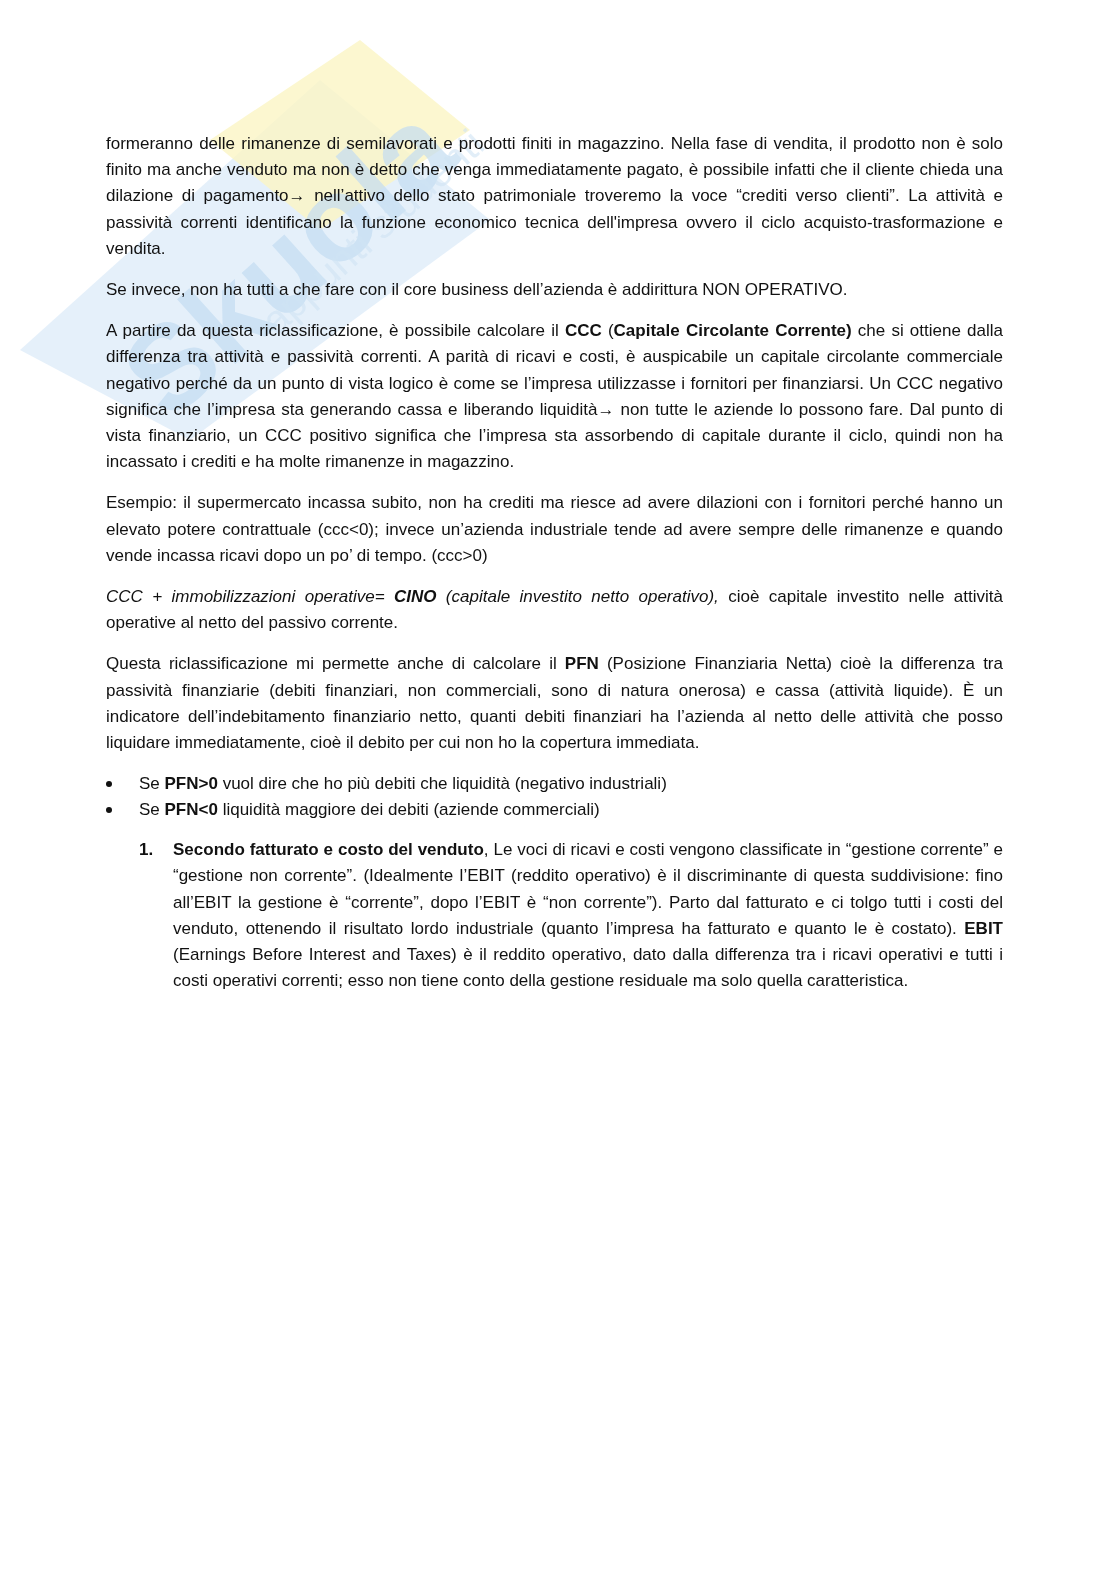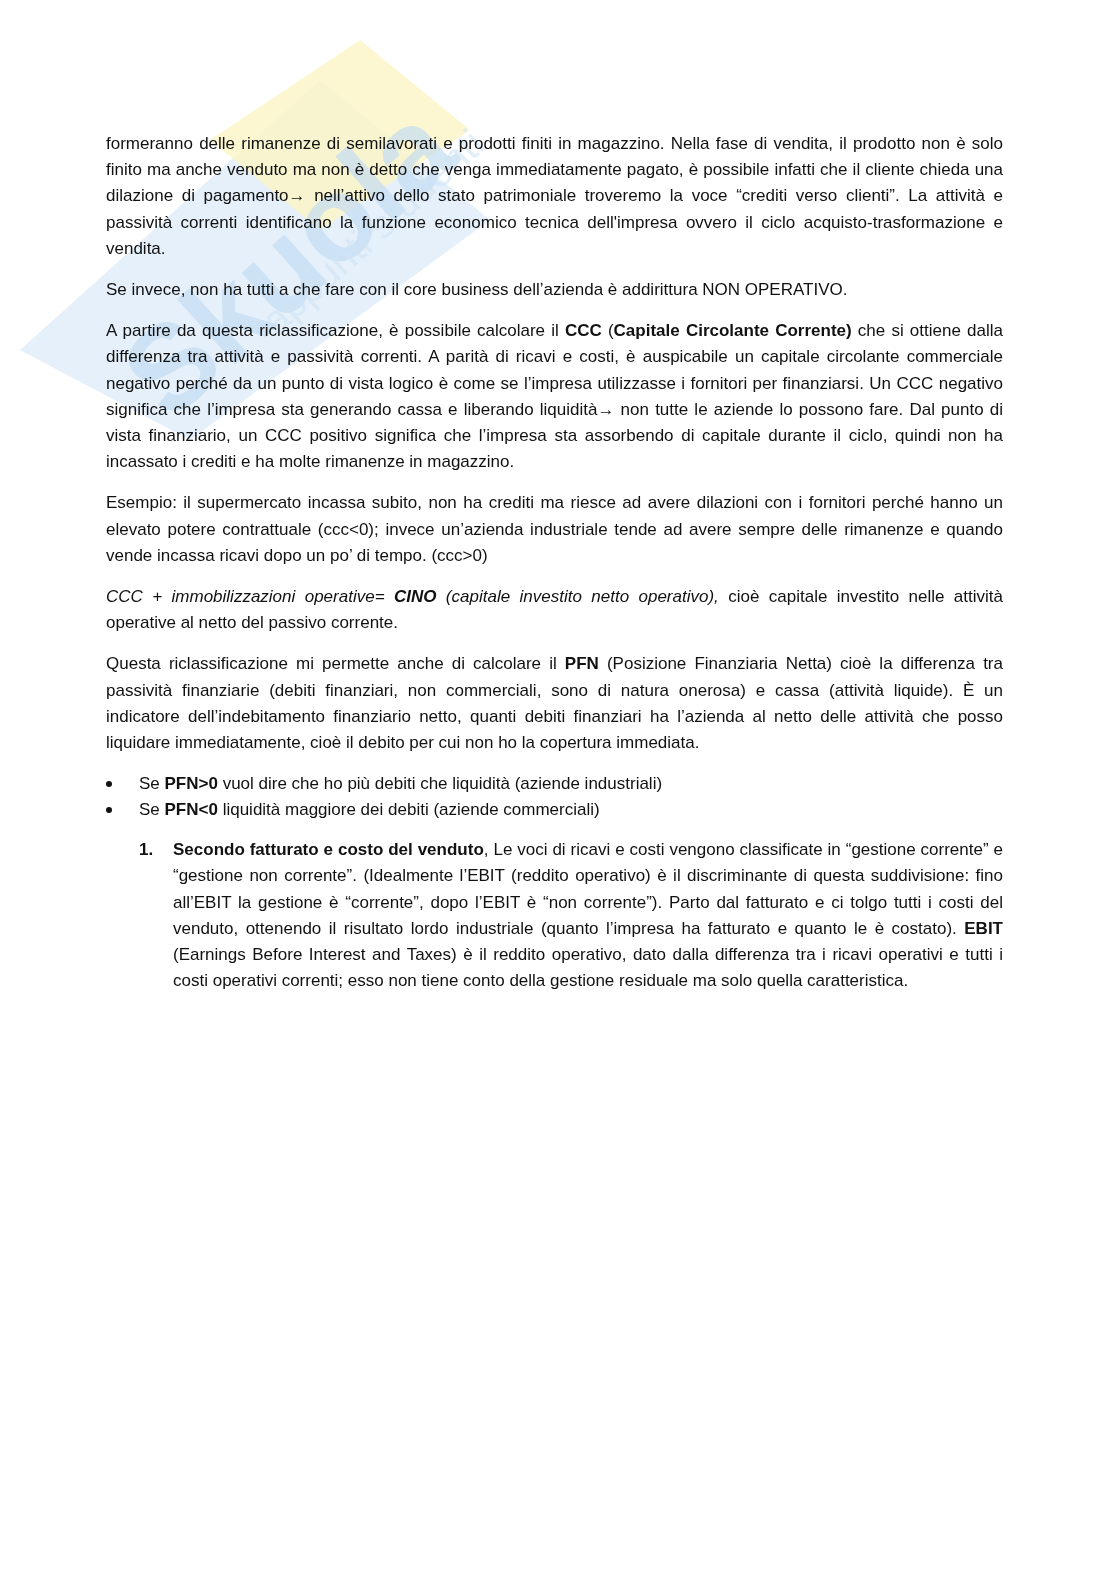--- a/index.html
+++ b/index.html
@@ -39,19 +39,19 @@
 </svg>
 
 <div class="page">
   <p>formeranno delle rimanenze di semilavorati e prodotti finiti in magazzino. Nella fase di vendita, il prodotto non è solo finito ma anche venduto ma non è detto che venga immediatamente pagato, è possibile infatti che il cliente chieda una dilazione di pagamento→ nell’attivo dello stato patrimoniale troveremo la voce “crediti verso clienti”. La attività e passività correnti identificano la funzione economico tecnica dell'impresa ovvero il ciclo acquisto-trasformazione e vendita.</p>
   <p>Se invece, non ha tutti a che fare con il core business dell’azienda è addirittura NON OPERATIVO.</p>
   <p><span>A partire da questa riclassificazione, è possibile calcolare il </span><span class="b">CCC</span><span> (</span><span class="b">Capitale Circolante Corrente)</span><span> che si ottiene dalla differenza tra attività e passività correnti. A parità di ricavi e costi, è auspicabile un capitale circolante commerciale negativo perché da un punto di vista logico è come se l’impresa utilizzasse i fornitori per finanziarsi. Un CCC negativo significa che l’impresa sta generando cassa e liberando liquidità→ non tutte le aziende lo possono fare. Dal punto di vista finanziario, un CCC positivo significa che l’impresa sta assorbendo di capitale durante il ciclo, quindi non ha incassato i crediti e ha molte rimanenze in magazzino.</span></p>
   <p>Esempio: il supermercato incassa subito, non ha crediti ma riesce ad avere dilazioni con i fornitori perché hanno un elevato potere contrattuale (ccc&lt;0); invece un’azienda industriale tende ad avere sempre delle rimanenze e quando vende incassa ricavi dopo un po’ di tempo. (ccc&gt;0)</p>
   <p><span class="i">CCC + immobilizzazioni operative= </span><span class="i b">CINO</span><span class="i"> (capitale investito netto operativo),</span><span> cioè capitale investito nelle attività operative al netto del passivo corrente.</span></p>
   <p><span>Questa riclassificazione mi permette anche di calcolare il </span><span class="b">PFN</span><span> (Posizione Finanziaria Netta) cioè la differenza tra passività finanziarie (debiti finanziari, non commerciali, sono di natura onerosa) e cassa (attività liquide). È un indicatore dell’indebitamento finanziario netto, quanti debiti finanziari ha l’azienda al netto delle attività che posso liquidare immediatamente, cioè il debito per cui non ho la copertura immediata.</span></p>
   <ul class="bullets">
-    <li><span class="dot"></span><span>Se </span><span class="b">PFN&gt;0</span><span> vuol dire che ho più debiti che liquidità (aziende industriali)</span></li>
+    <li><span class="dot"></span><span>Se </span><span class="b">PFN&gt;0</span><span> vuol dire che ho più debiti che liquidità (negativo industriali)</span></li>
     <li><span class="dot"></span><span>Se </span><span class="b">PFN&lt;0</span><span> liquidità maggiore dei debiti (aziende commerciali)</span></li>
   </ul>
   <ol class="numlist">
     <li><span class="num">1.</span><span class="b">Secondo fatturato e costo del venduto</span><span>, Le voci di ricavi e costi vengono classificate in “gestione corrente” e “gestione non corrente”. (Idealmente l’EBIT (reddito operativo) è il discriminante di questa suddivisione: fino all’EBIT la gestione è “corrente”, dopo l’EBIT è “non corrente”). Parto dal fatturato e ci tolgo tutti i costi del venduto, ottenendo il risultato lordo industriale (quanto l’impresa ha fatturato e quanto le è costato). </span><span class="b">EBIT</span><span> (Earnings Before Interest and Taxes) è il reddito operativo, dato dalla differenza tra i ricavi operativi e tutti i costi operativi correnti; esso non tiene conto della gestione residuale ma solo quella caratteristica.</span></li>
   </ol>
 </div>
 
 </body></html>

